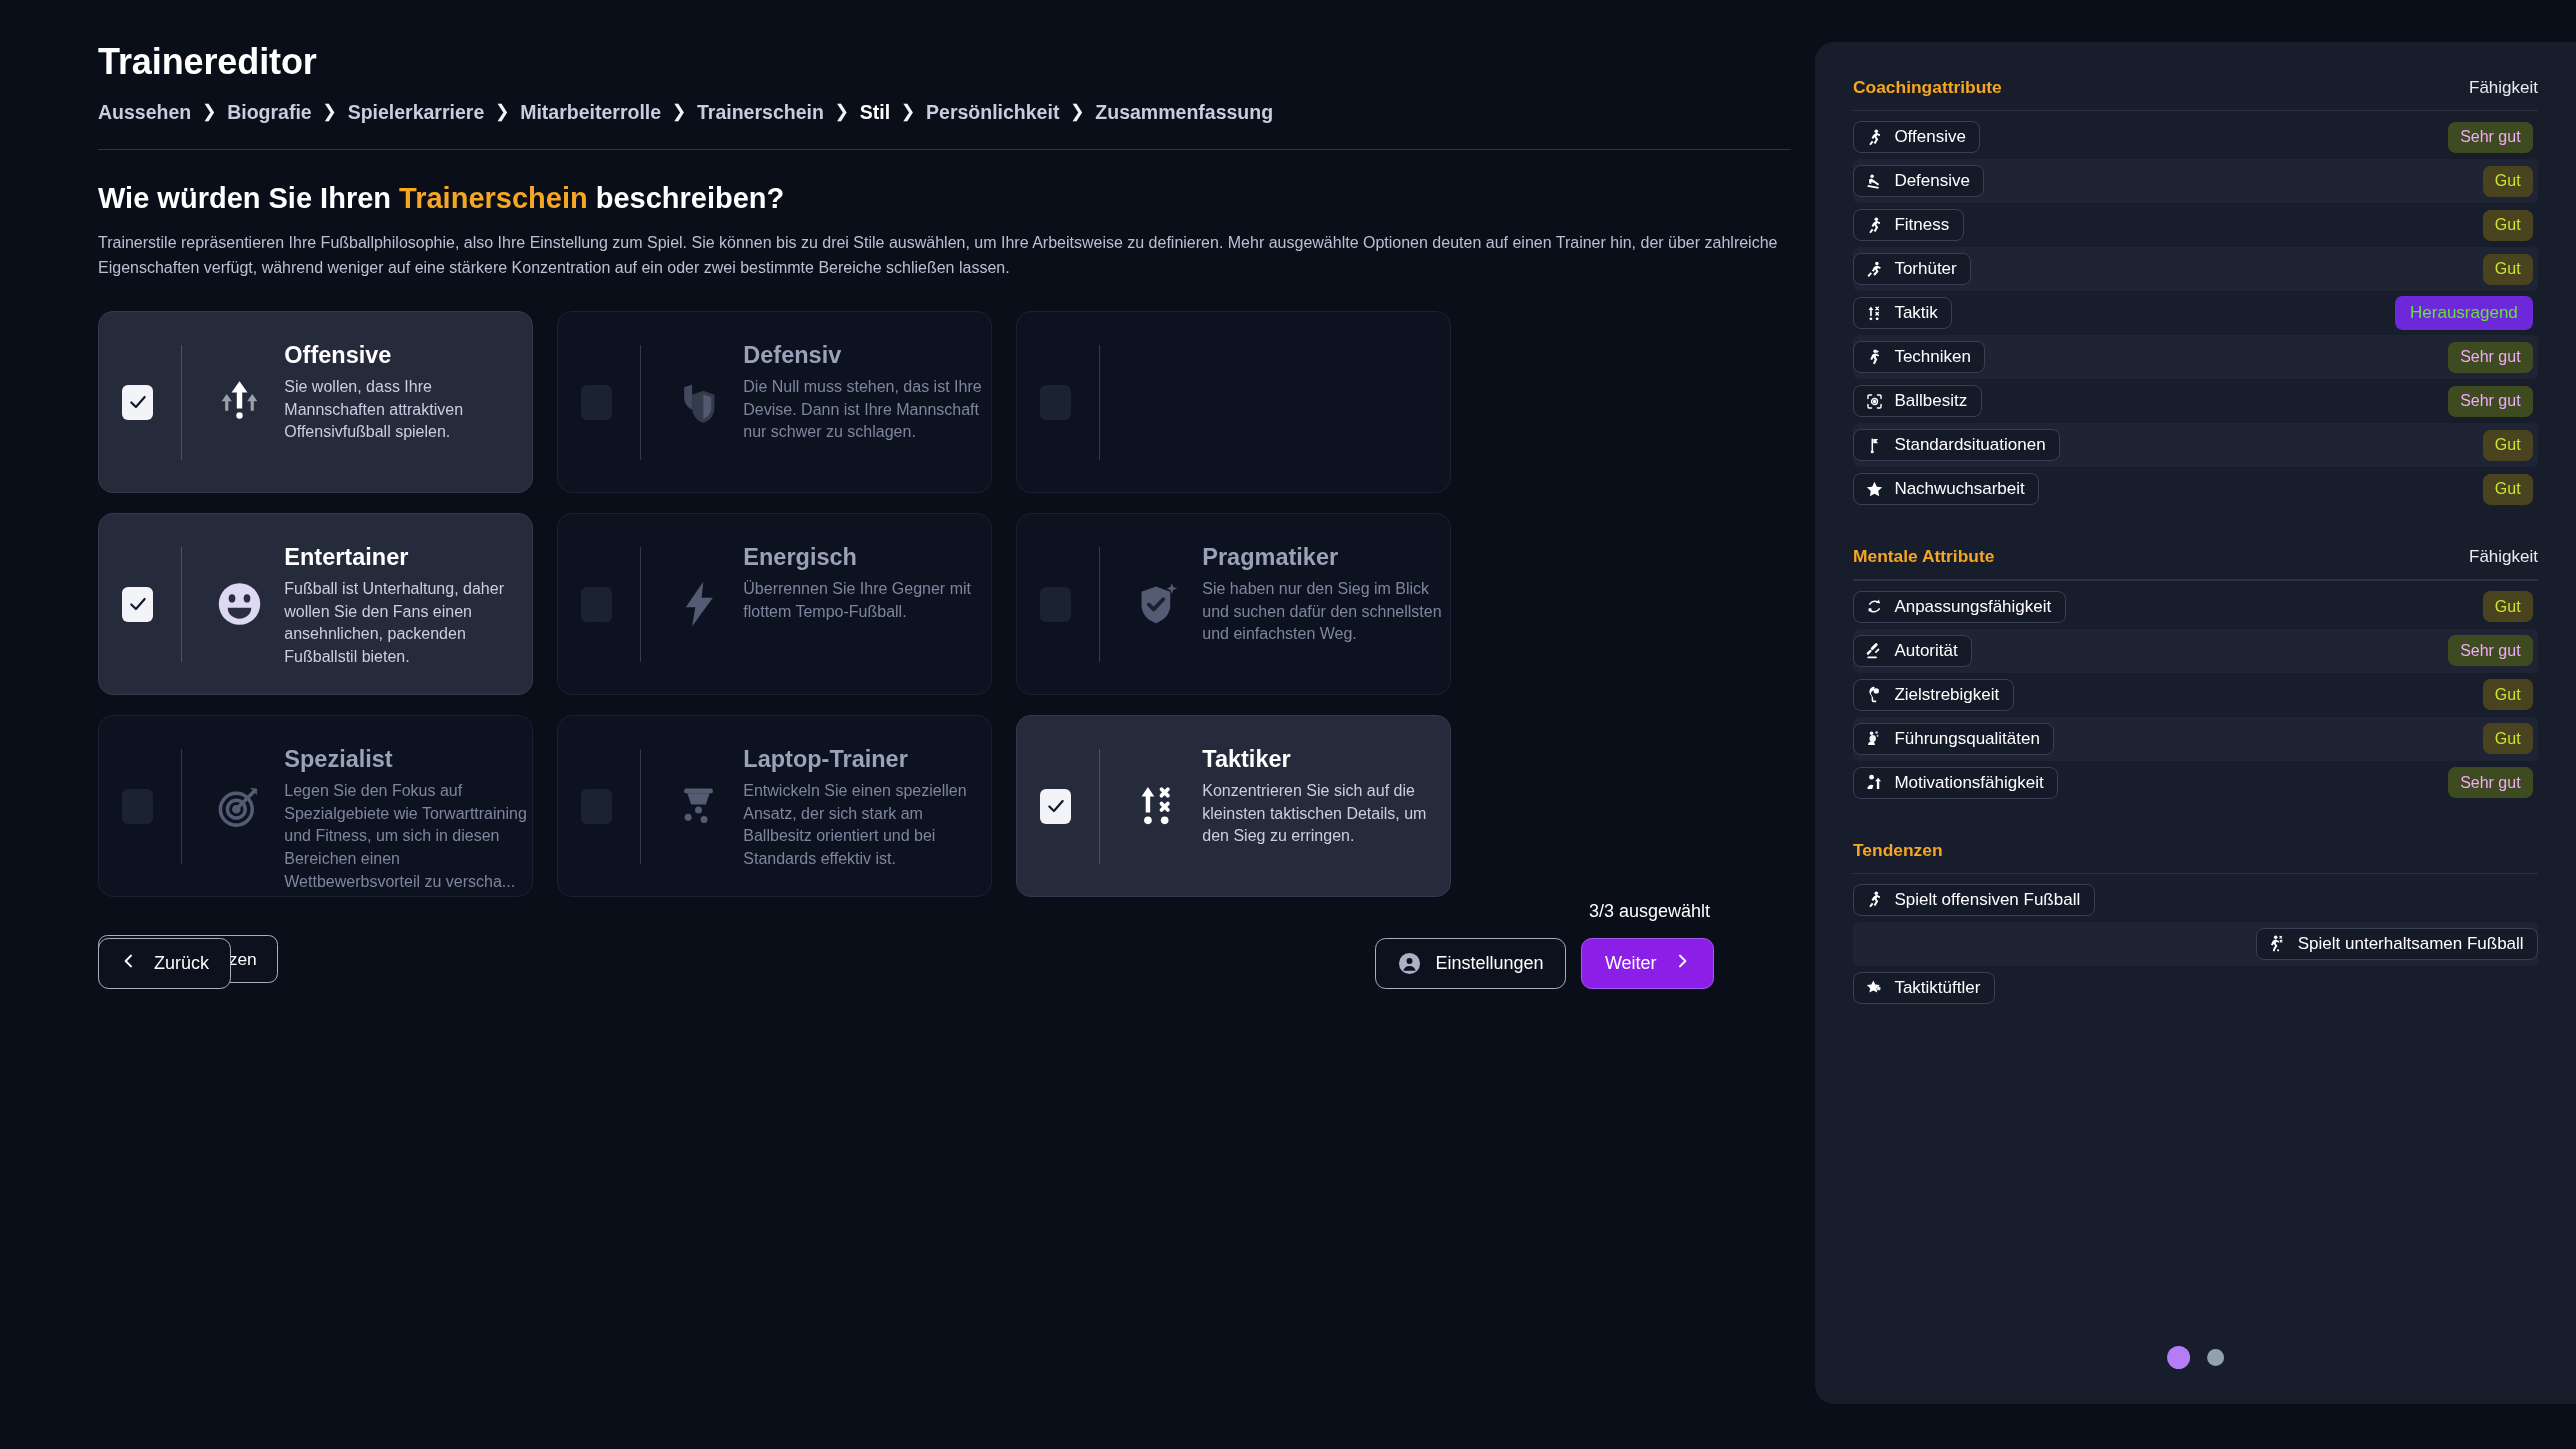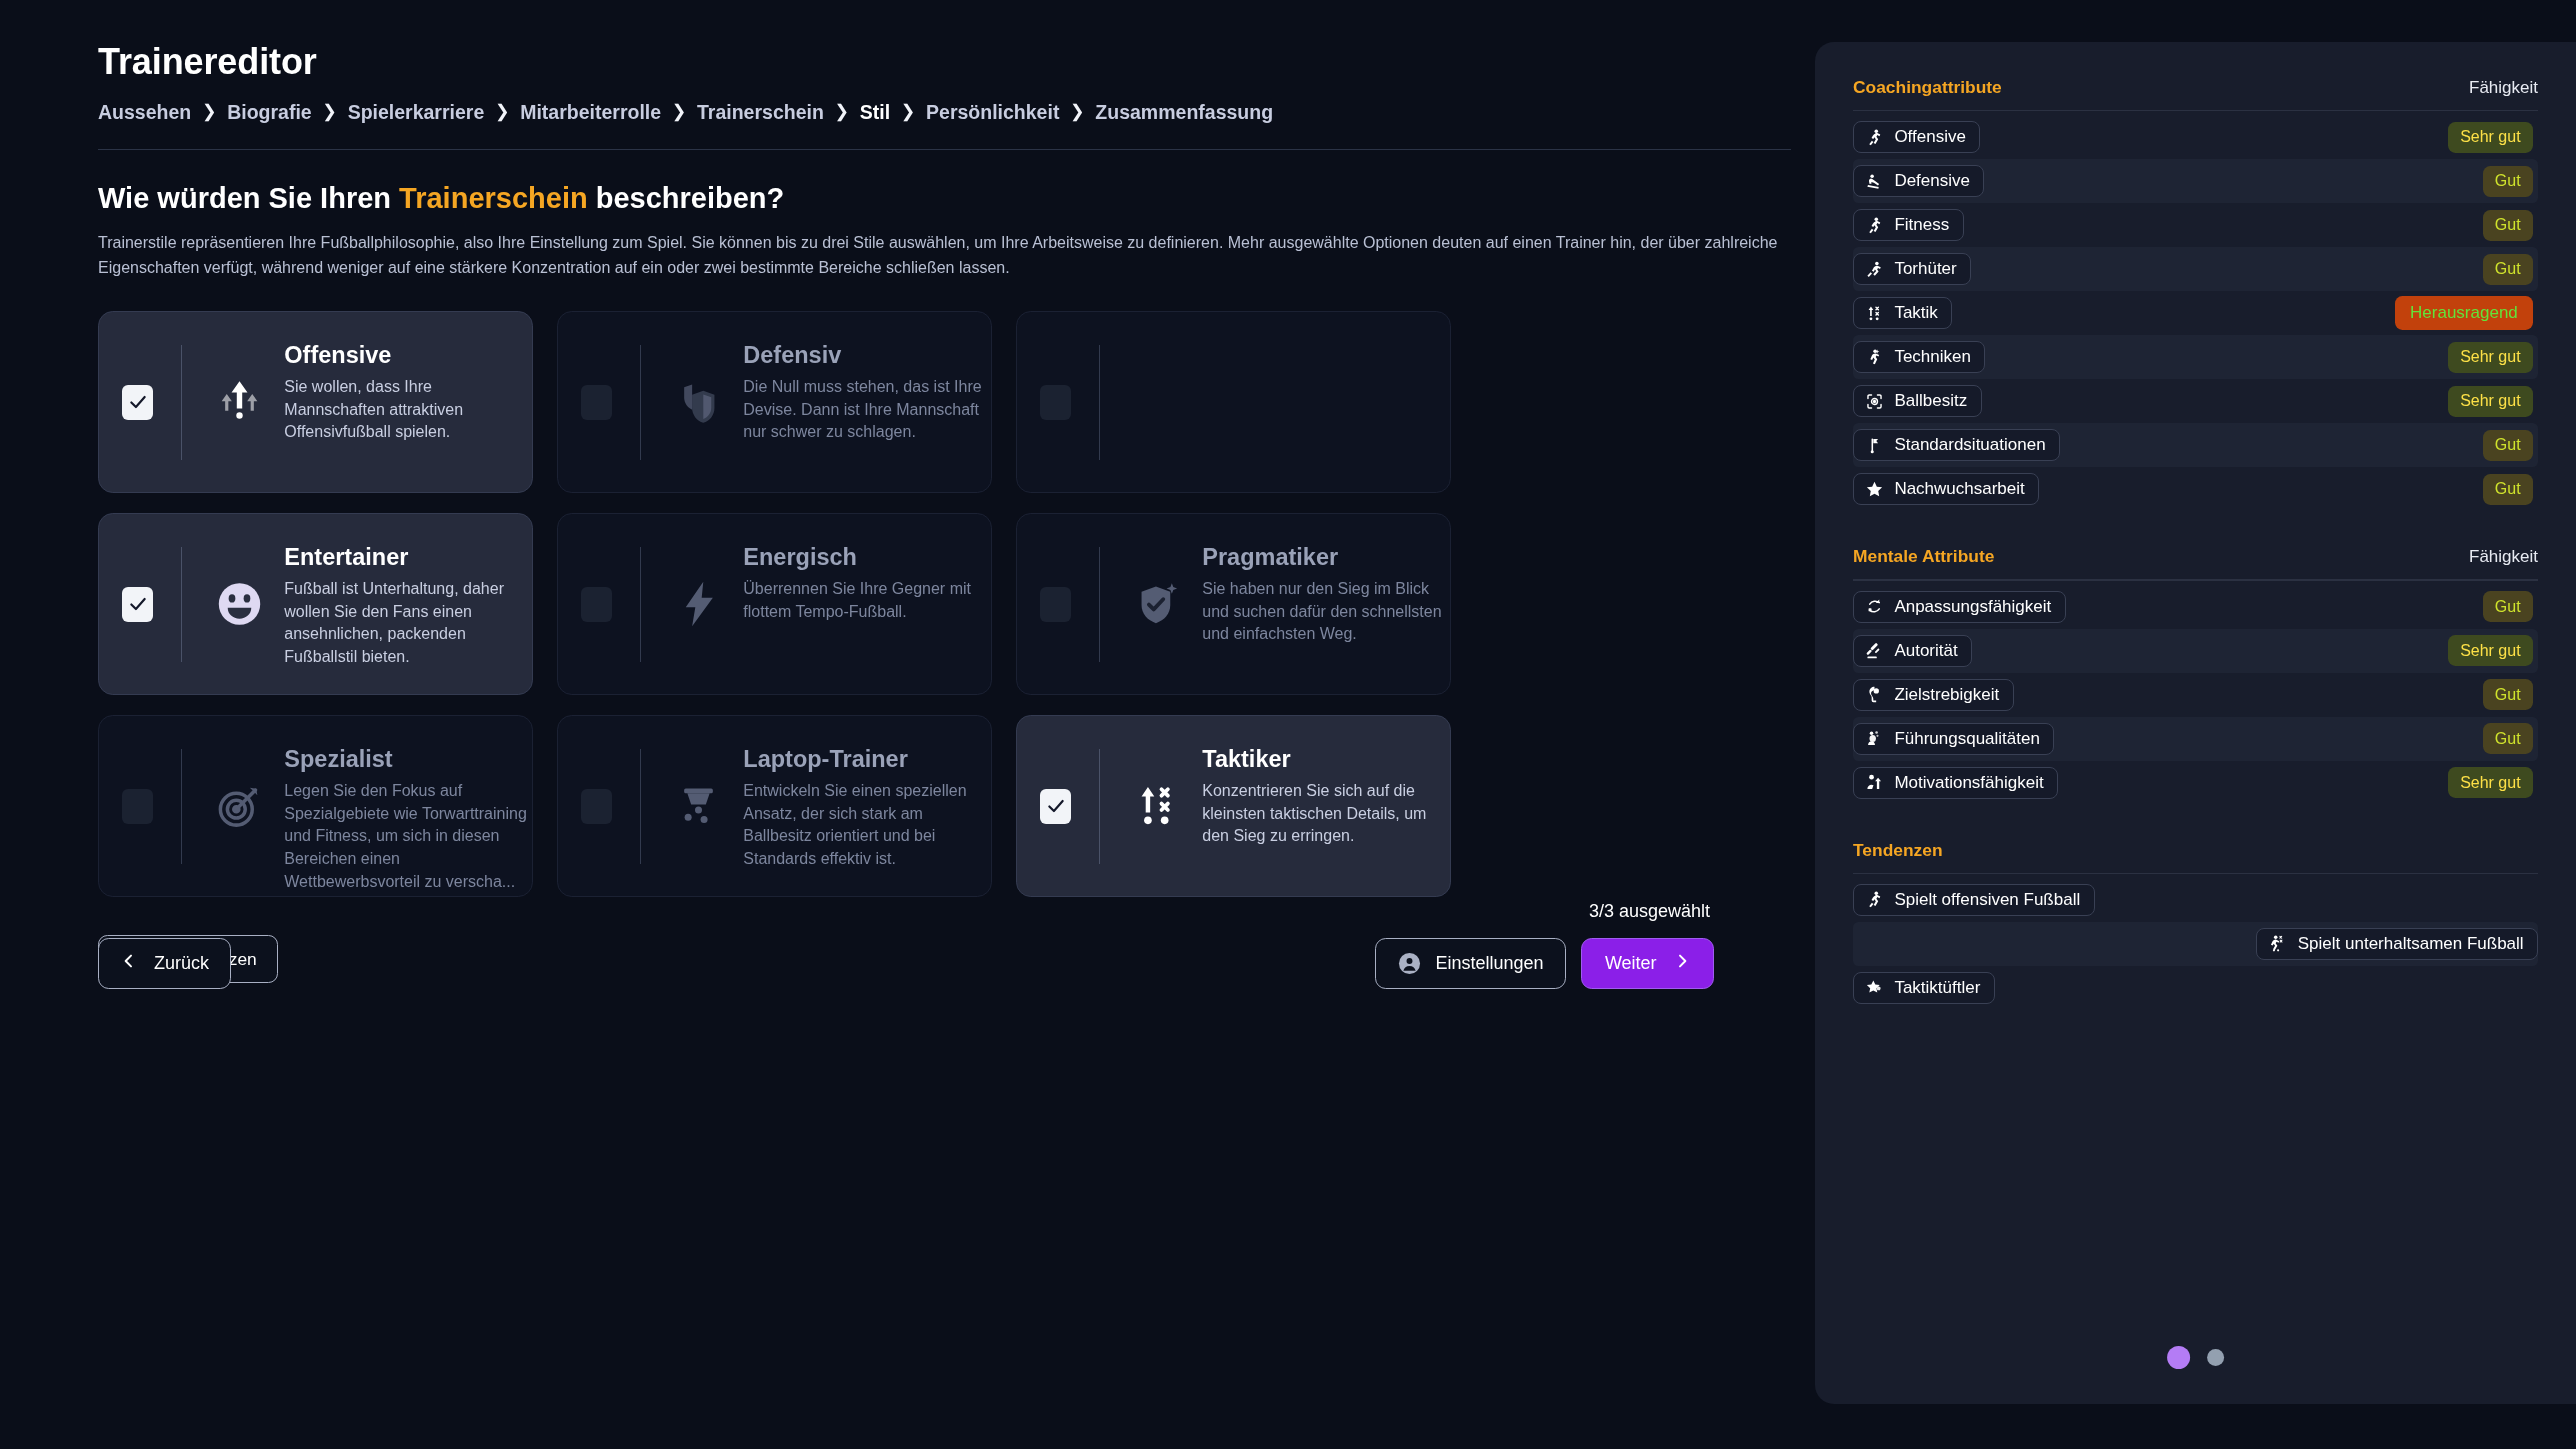--- a/index.html
+++ b/index.html
@@ -200,22 +200,22 @@
     display: flex; align-items: center; justify-content: center;
   }
   .attr-icon svg { width: 100%; height: 100%; display: block; }
   .attr-label { font-size: 17px; color: #ffffff; white-space: nowrap; }
   .badge {
     display: inline-flex; align-items: center; justify-content: center;
     height: 31px; padding: 0 12px; border-radius: 7.4px;
     font-size: 16px; white-space: nowrap;
   }
   .badge.gut { background: #4a4320; color: #cfe22c; }
-  .badge.sehrgut { background: #3e4a1f; color: #fde047; }
-  .badge.herausragend { background: #c2410c; color: #63e33a; font-size: 17px; height: 34px; padding: 0 14.8px; }
+  .badge.sehrgut { background: #3e4a1f; color: #f0abfc; }
+  .badge.herausragend { background: #6d28d9; color: #63e33a; font-size: 17px; height: 34px; padding: 0 14.8px; }
 
   .sect-gap { height: 35px; }
   .tend-row {
     display: flex; align-items: center;
     height: 44px; border-radius: 5.4px;
   }
   .tend-row.alt { background: #1e2434; justify-content: flex-end; }
 
   
   .dots {

